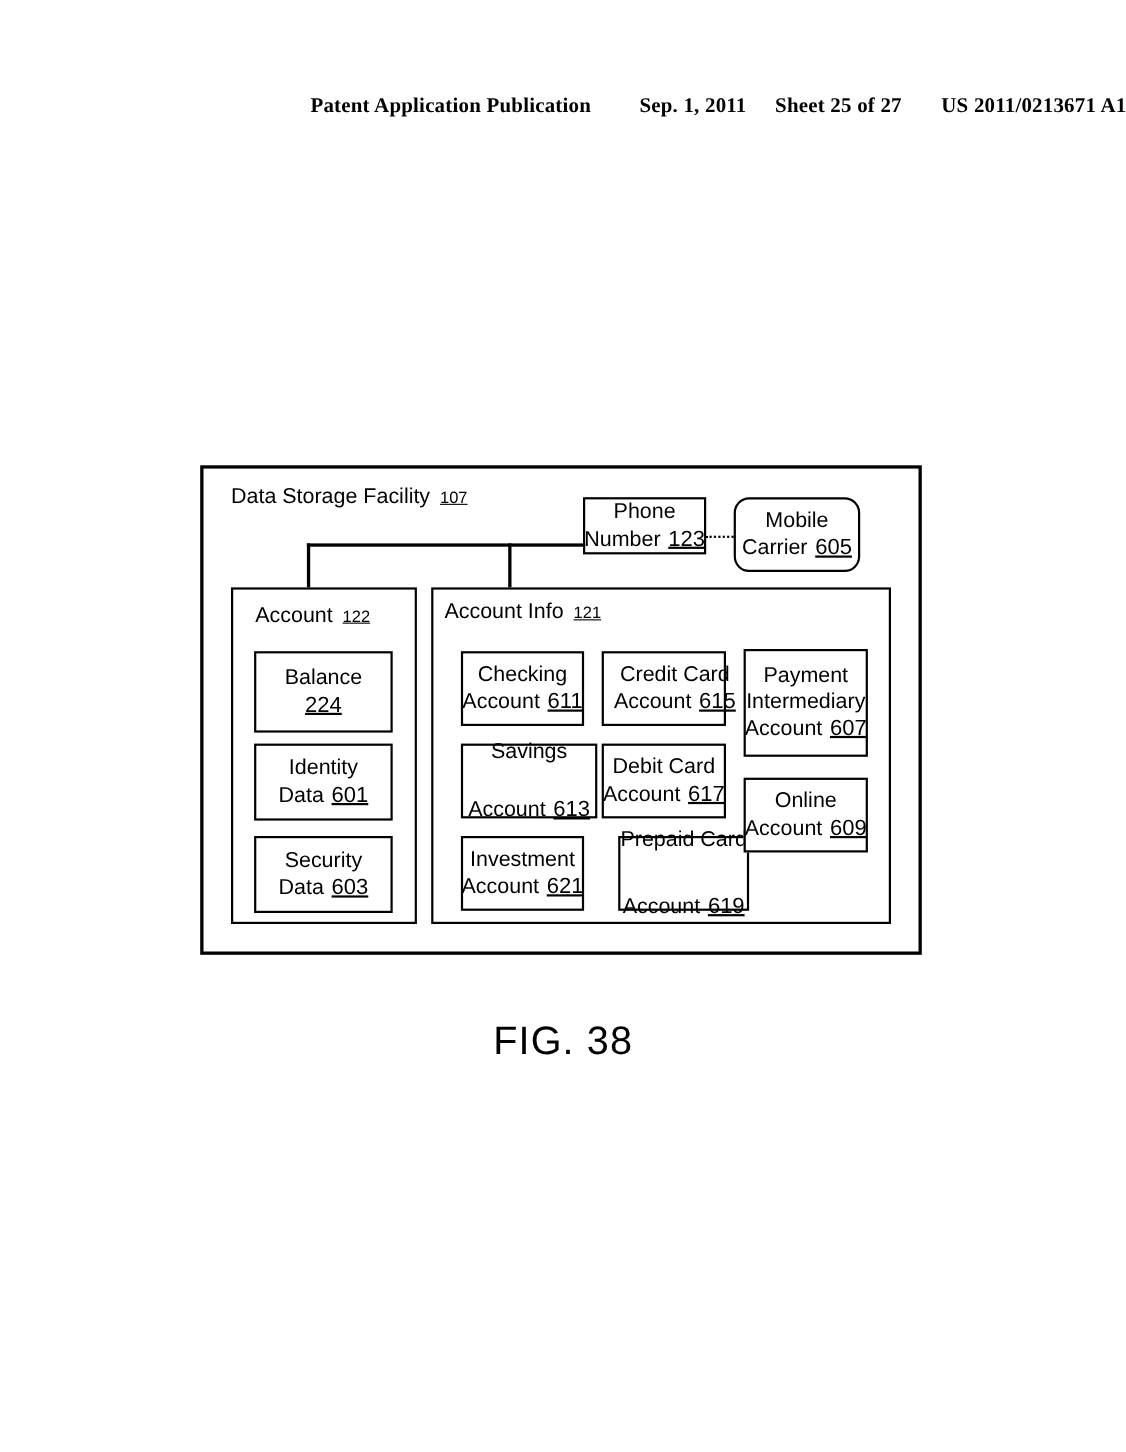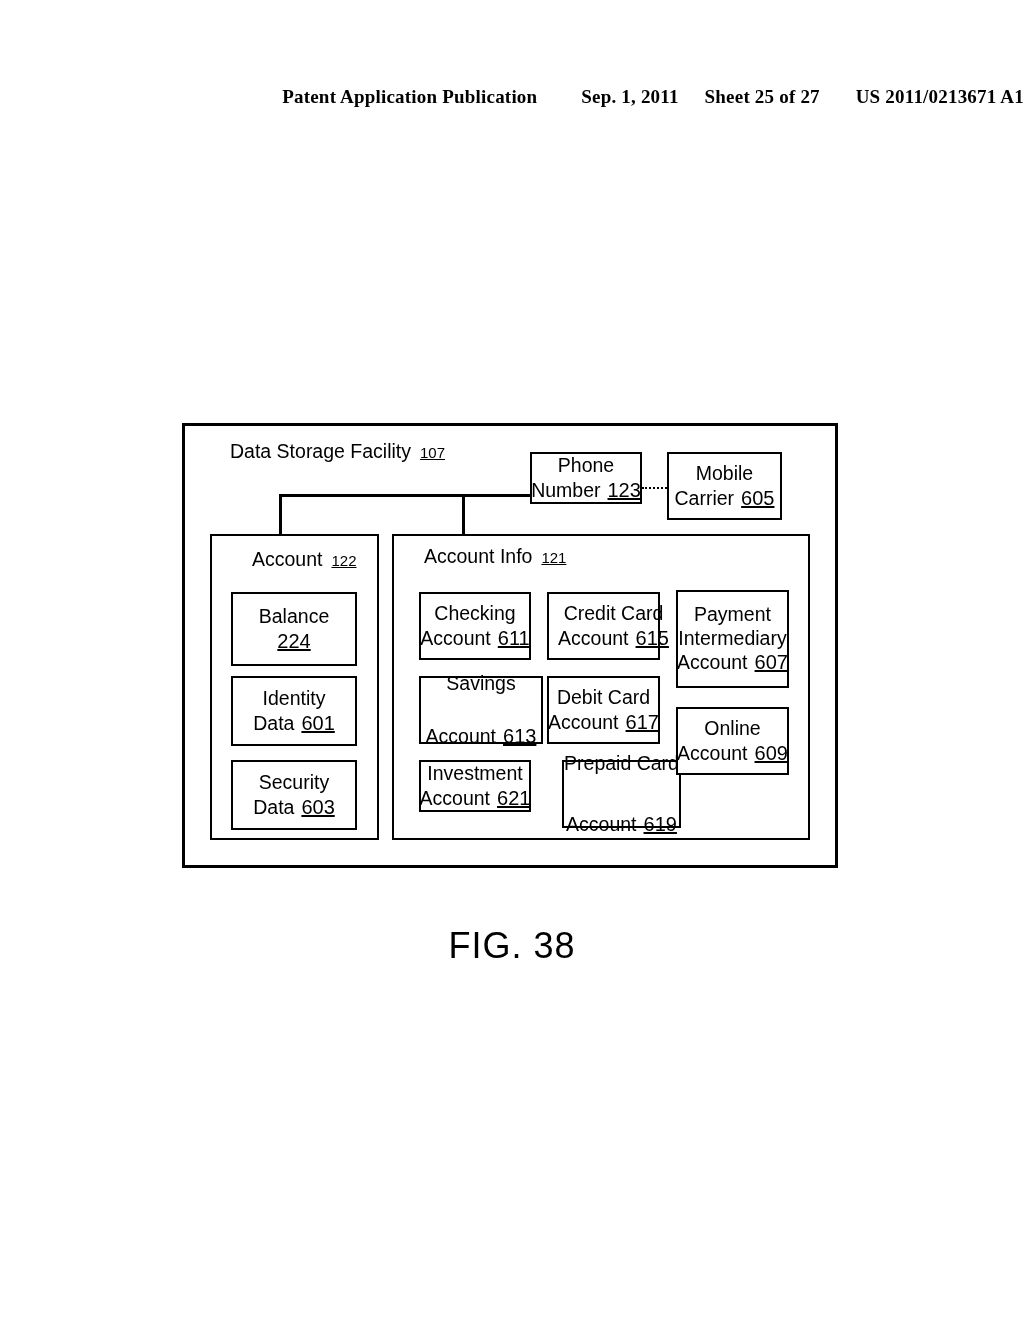--- a/index.html
+++ b/index.html
@@ -60,21 +60,20 @@
     height: 445px;
     border-width: 3px;
   }
 
   
   .group-label {
     position: absolute;
     font-size: 19.5px;
     white-space: nowrap;
     line-height: 1;
-    margin-left: 20px;
   }
   .group-label .num {
     font-size: 15px;
     text-decoration: underline;
     margin-left: 9px;
     vertical-align: baseline;
   }
 
   
   .leaf {
@@ -139,21 +138,21 @@
   <div class="box" id="outer-box"></div>
   <div class="group-label" style="left:210px; top:442px;">
     <span>Data Storage Facility</span><span class="num">107</span>
   </div>
 
   <div class="box leaf" style="left:530px; top:452px; width:112px; height:52px;">
     <span class="ln">Phone</span>
     <span class="ln"><span>Number</span><span class="num">123</span></span>
   </div>
 
-  <div class="box leaf" style="left:667px; top:452px; width:115px; height:68px;">
+  <div class="box leaf" style="left:667px; top:452px; width:115px; height:68px;border-radius:14px;">
     <span class="ln">Mobile</span>
     <span class="ln"><span>Carrier</span><span class="num">605</span></span>
   </div>
 
   <div class="conn dotted-h" style="left:642px; top:487px; width:25px;"></div>
 
   <div class="conn h" style="left:279px; top:494px; width:253px;"></div>
 
   <div class="conn v" style="left:279px; top:494px; height:42px;"></div>
 
@@ -187,21 +186,21 @@
   </div>
 
   <div class="box leaf thin" style="left:419px; top:592px; width:112px; height:68px;">
     <span class="ln">Checking</span>
     <span class="ln"><span>Account</span><span class="num">611</span></span>
   </div>
   <div class="box leaf thin" style="left:419px; top:676px; width:124px; height:68px;gap:28px;">
     <span class="ln">Savings</span>
     <span class="ln"><span>Account</span><span class="num">613</span></span>
   </div>
-  <div class="box leaf thin" style="left:419px; top:760px; width:112px; height:52px;">
+  <div class="box leaf thin" style="left:419px; top:760px; width:112px; height:68px;">
     <span class="ln">Investment</span>
     <span class="ln"><span>Account</span><span class="num">621</span></span>
   </div>
 
   <div class="box leaf thin" style="left:547px; top:592px; width:113px; height:68px;padding-left:20px;">
     <span class="ln">Credit Card</span>
     <span class="ln"><span>Account</span><span class="num">615</span></span>
   </div>
   <div class="box leaf thin" style="left:547px; top:676px; width:113px; height:68px;">
     <span class="ln">Debit Card</span>

